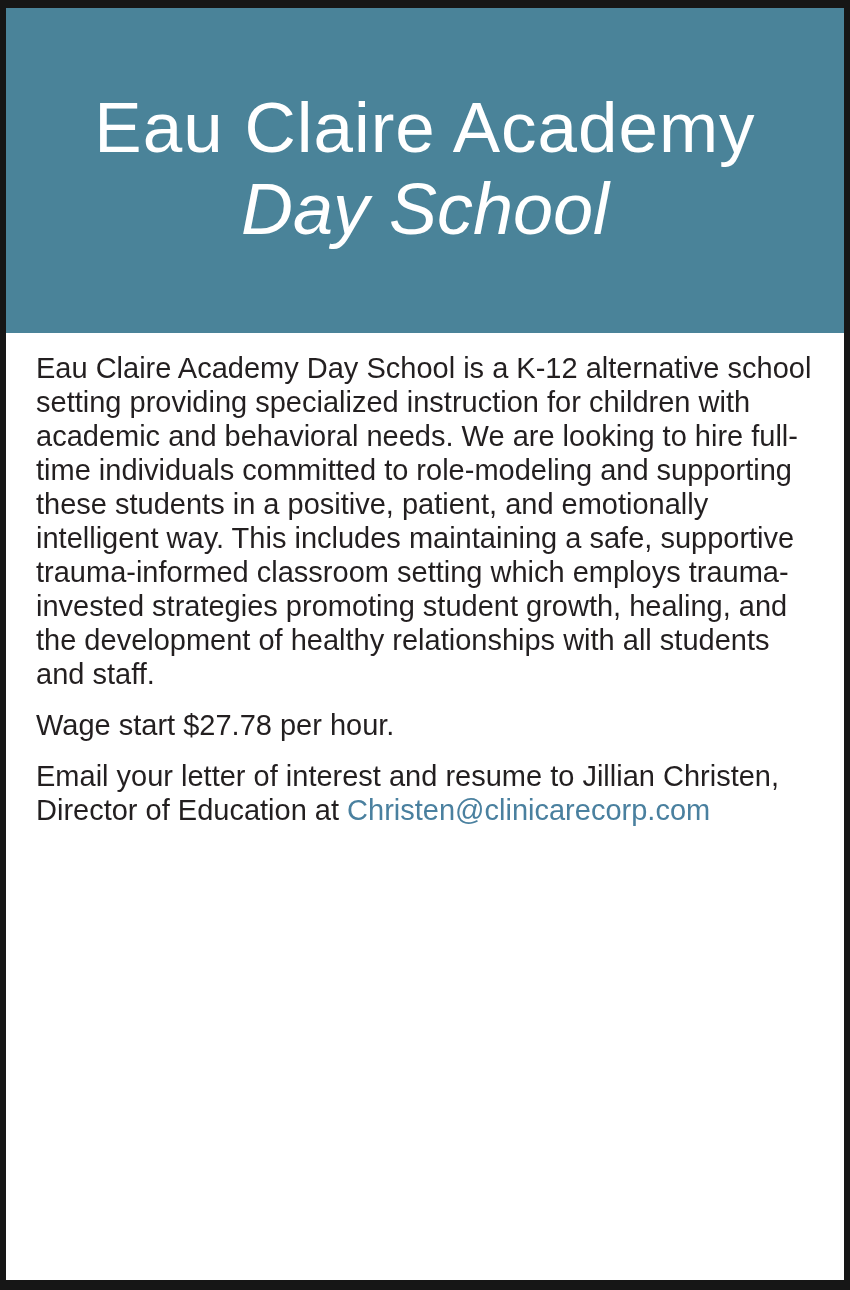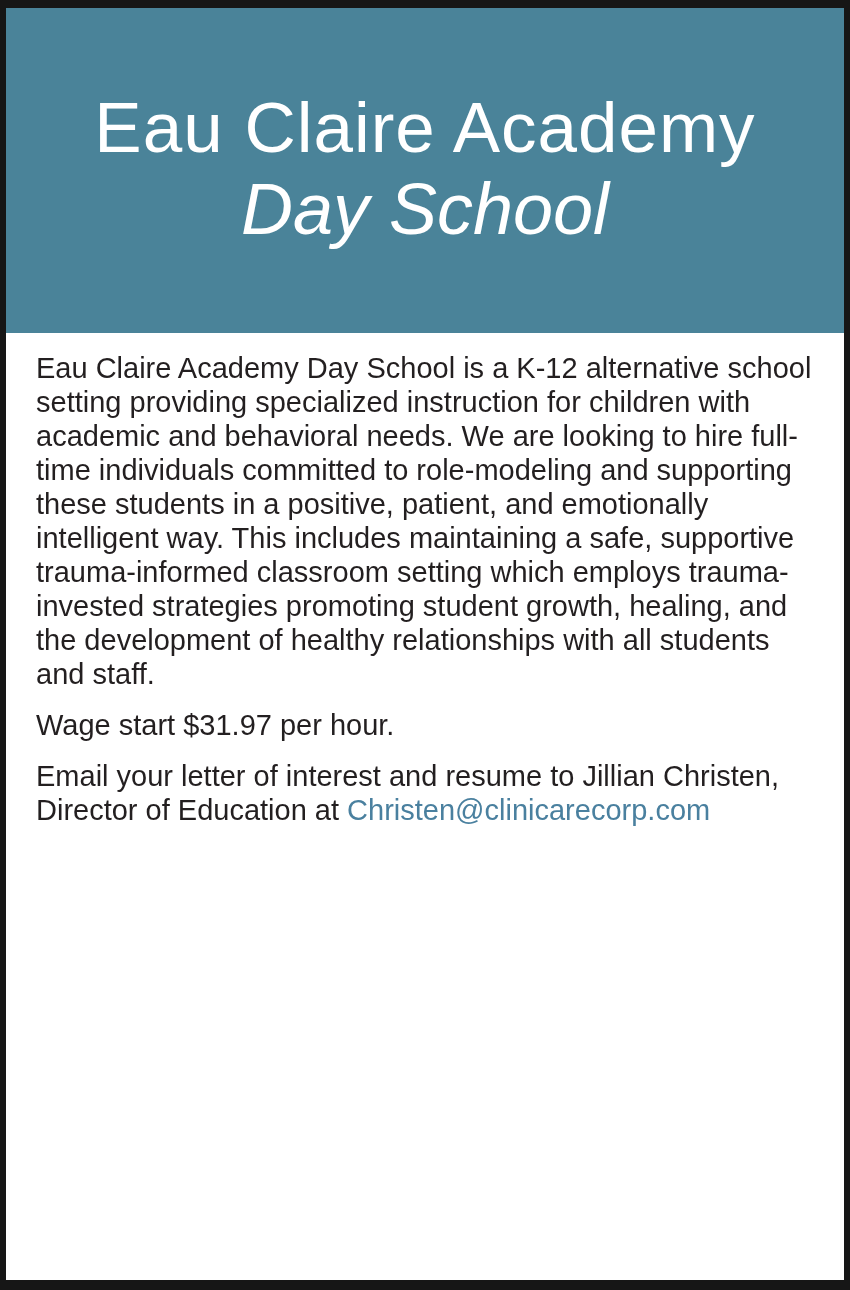--- a/index.html
+++ b/index.html
@@ -75,19 +75,19 @@
 <div class="ad-frame">
   <div class="ad-inner">
 
     <div class="header-banner">
       <div class="banner-title">Eau Claire Academy</div>
       <div class="banner-subtitle">Day School</div>
     </div>
 
     <div class="ad-body">
       <p>Eau Claire Academy Day School is a K-12 alternative school setting providing specialized instruction for children with academic and behavioral needs. We are looking to hire full-time individuals committed to role-modeling and supporting these students in a positive, patient, and emotionally intelligent way. This includes maintaining a safe, supportive trauma-informed classroom setting which employs trauma-invested strategies promoting student growth, healing, and the development of healthy relationships with all students and staff.</p>
-      <p>Wage start $31.97 per hour.</p>
+      <p>Wage start $27.78 per hour.</p>
       <p><span>Email your letter of interest and resume to Jillian Christen, Director of Education at</span>
         <a href="#" class="email-link">Christen@clinicarecorp.com</a></p>
     </div>
 
   </div>
 </div>
 
 </body></html>

